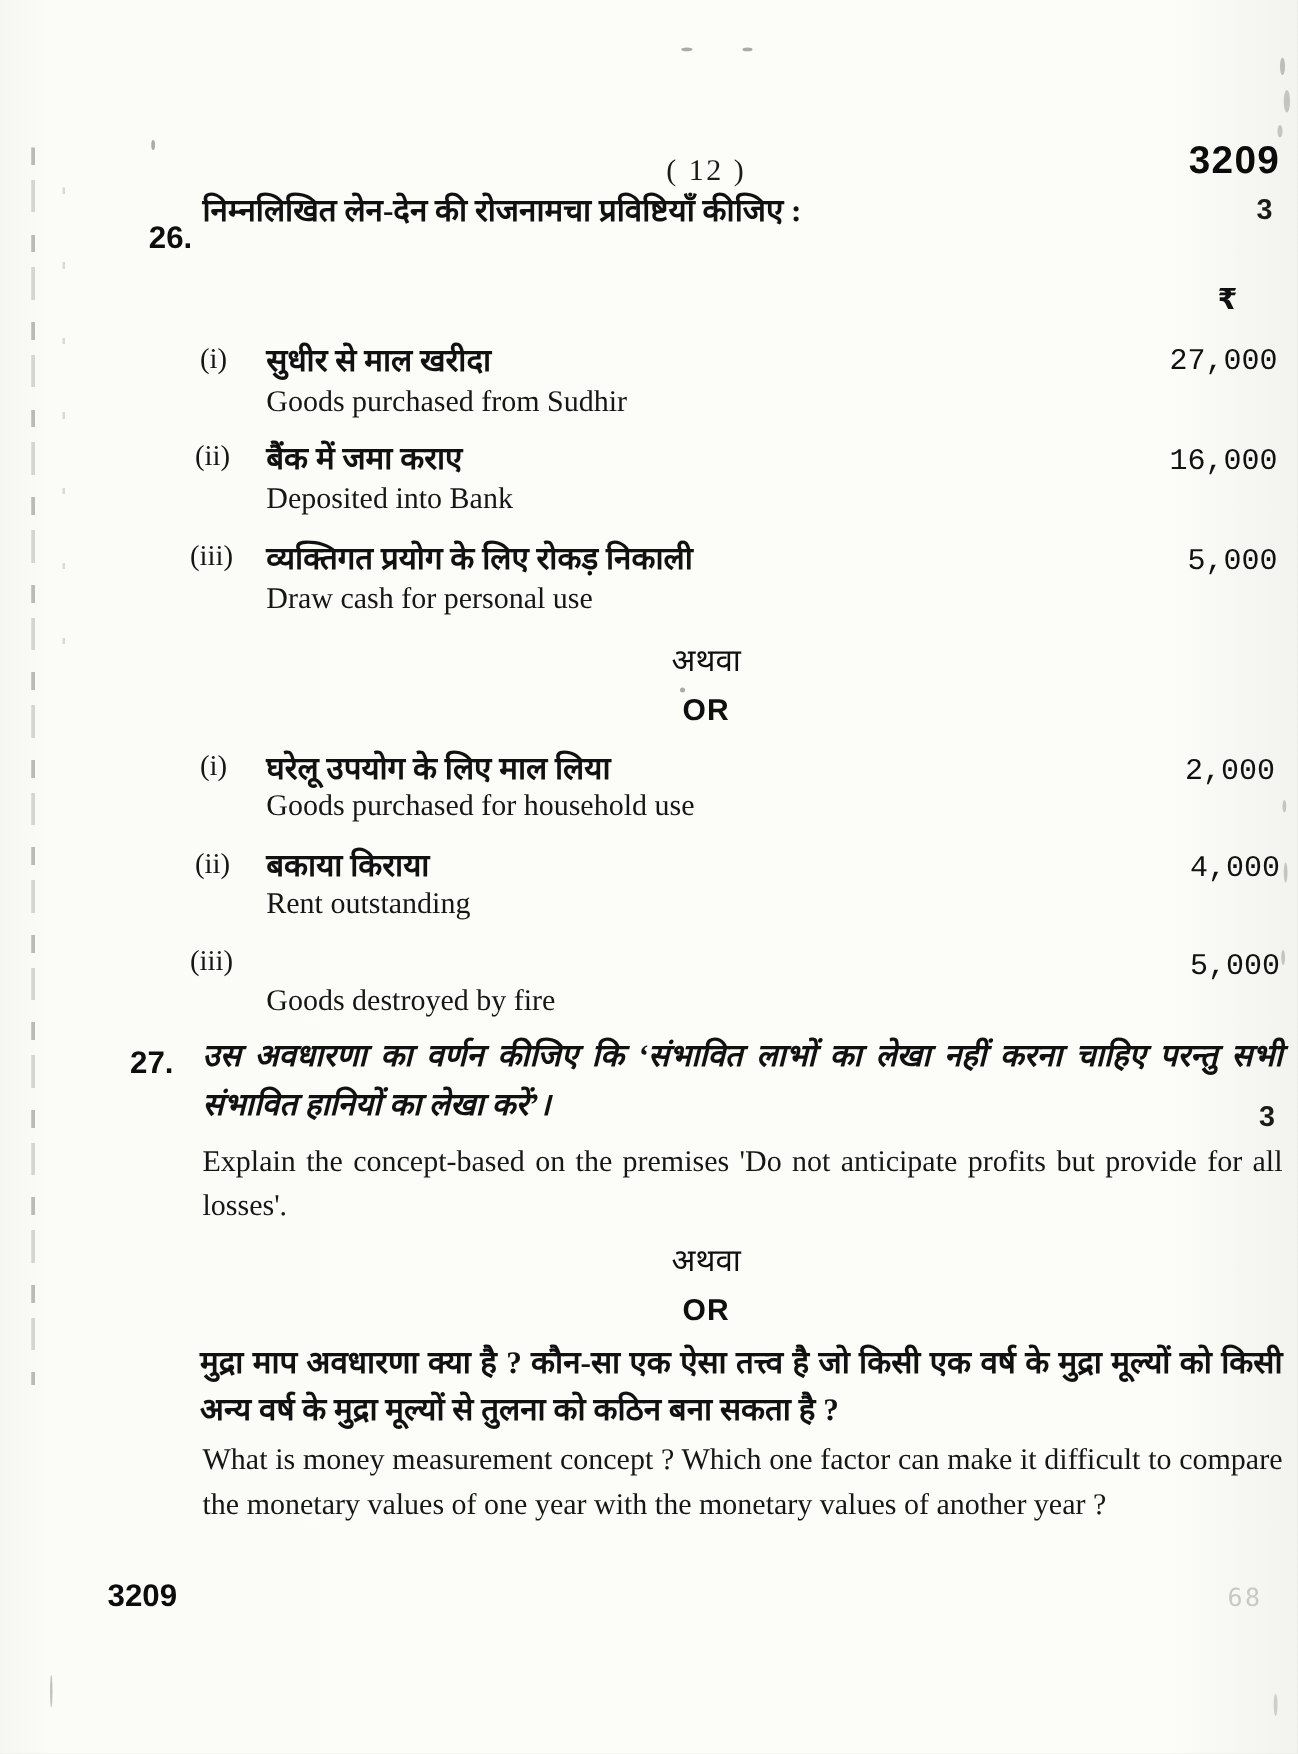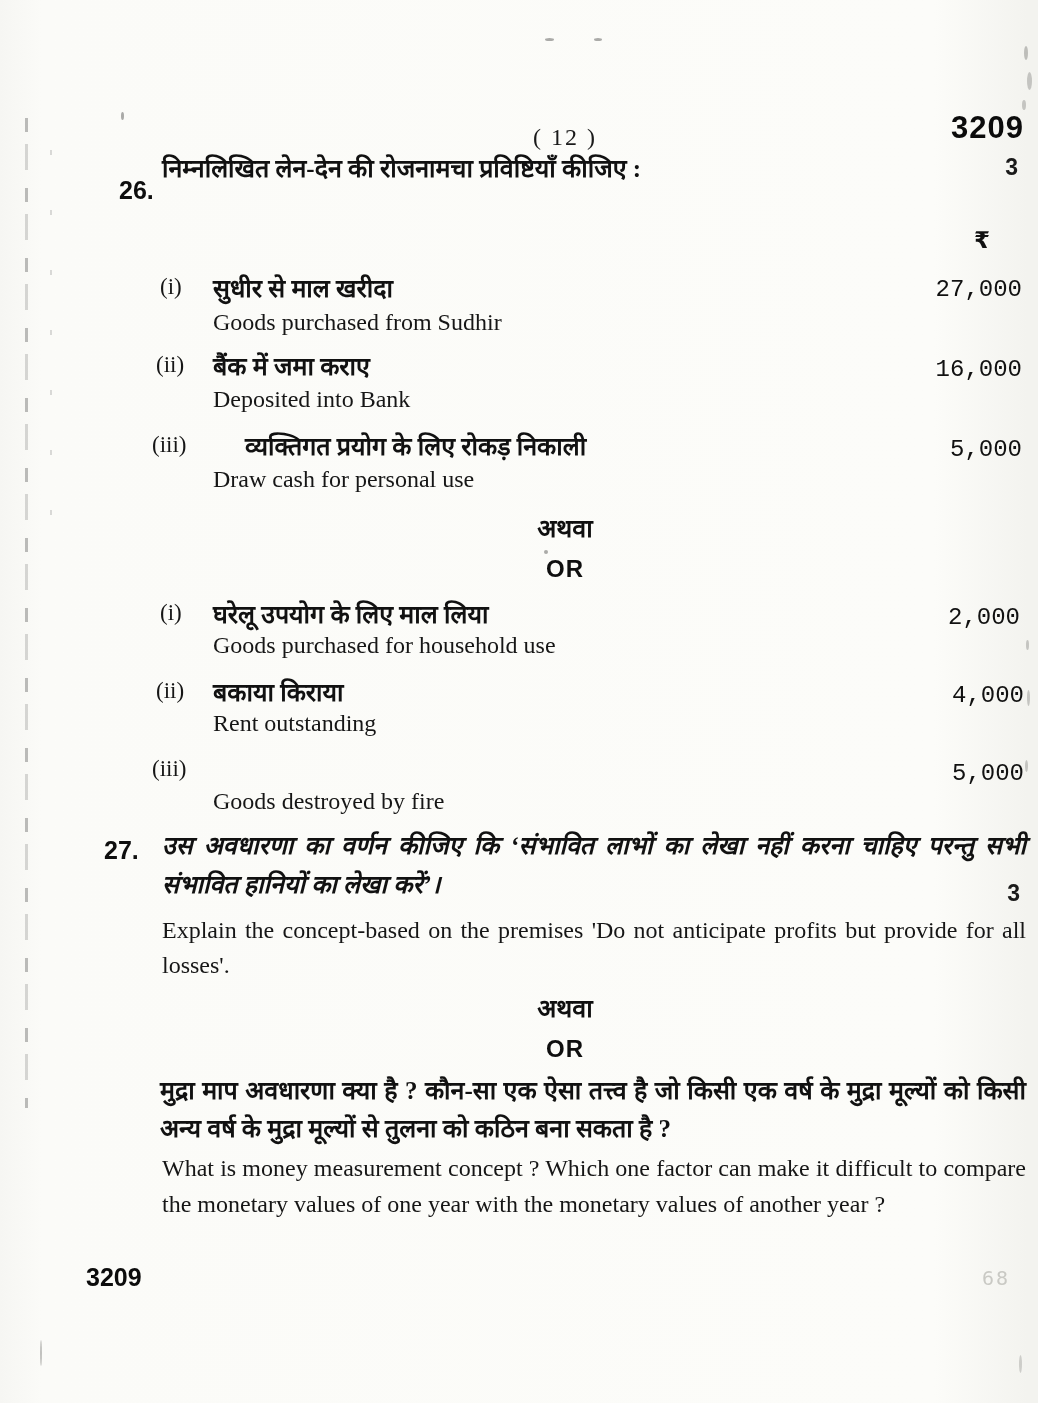--- a/index.html
+++ b/index.html
@@ -44,21 +44,21 @@
   .q26-en{top:199px;left:162px;width:860px;}
   .rupee{
     top:227px;right:48px;
     font-size:23px;font-weight:bold;color:#111;
     font-family:"DejaVu Sans","Liberation Sans",sans-serif;
   }
   .item-marker{font-size:23px;color:#161616;}
   .amount{font-size:24px;color:#111;text-align:right;font-family:Liberation Mono, monospace;}
   .or-hi{
     left:108px;width:914px;text-align:center;
-    font-weight:700;font-size:25px;color:#0f0f0f;
+    font-weight:400;font-size:25px;color:#0f0f0f;
   }
   .or-en{
     left:108px;width:914px;text-align:center;
     font-family:"Liberation Sans","DejaVu Sans",sans-serif;
     font-weight:bold;font-size:24px;color:#0f0f0f;letter-spacing:1px;
   }
   .q27-num{top:836px;left:104px;}
   .q27-hi{top:826px;left:162px;width:864px;line-height:39px;text-align:justify;font-style:italic;}
   .q27-en{top:913px;left:162px;width:864px;line-height:35px;font-size:24px;text-align:justify;}
   .q27or-hi{top:1072px;left:160px;width:866px;line-height:38px;text-align:justify;}
@@ -138,21 +138,21 @@
   <div class="abs hindi" style="top:270px;left:213px;">सुधीर से माल खरीदा</div>
   <div class="abs english" style="top:309px;left:213px;">Goods purchased from Sudhir</div>
   <div class="abs amount" style="top:276px;right:16px;">27,000</div>
 
   <div class="abs item-marker" style="top:352px;left:156px;">(ii)</div>
   <div class="abs hindi" style="top:348px;left:213px;">बैंक में जमा कराए</div>
   <div class="abs english" style="top:386px;left:213px;">Deposited into Bank</div>
   <div class="abs amount" style="top:356px;right:16px;">16,000</div>
 
   <div class="abs item-marker" style="top:432px;left:152px;">(iii)</div>
-  <div class="abs hindi" style="top:428px;left:213px;margin-left:32px;">व्यक्तिगत प्रयोग के लिए रोकड़ निकाली</div>
+  <div class="abs hindi" style="top:428px;left:213px;">व्यक्तिगत प्रयोग के लिए रोकड़ निकाली</div>
   <div class="abs english" style="top:466px;left:213px;">Draw cash for personal use</div>
   <div class="abs amount" style="top:436px;right:16px;">5,000</div>
 
   <div class="abs or-hi" style="top:510px;">अथवा</div>
   <div class="abs or-en" style="top:555px;">OR</div>
 
   <div class="abs item-marker" style="top:600px;left:160px;">(i)</div>
   <div class="abs hindi" style="top:596px;left:213px;">घरेलू उपयोग के लिए माल लिया</div>
   <div class="abs english" style="top:632px;left:213px;">Goods purchased for household use</div>
   <div class="abs amount" style="top:604px;right:18px;">2,000</div>

